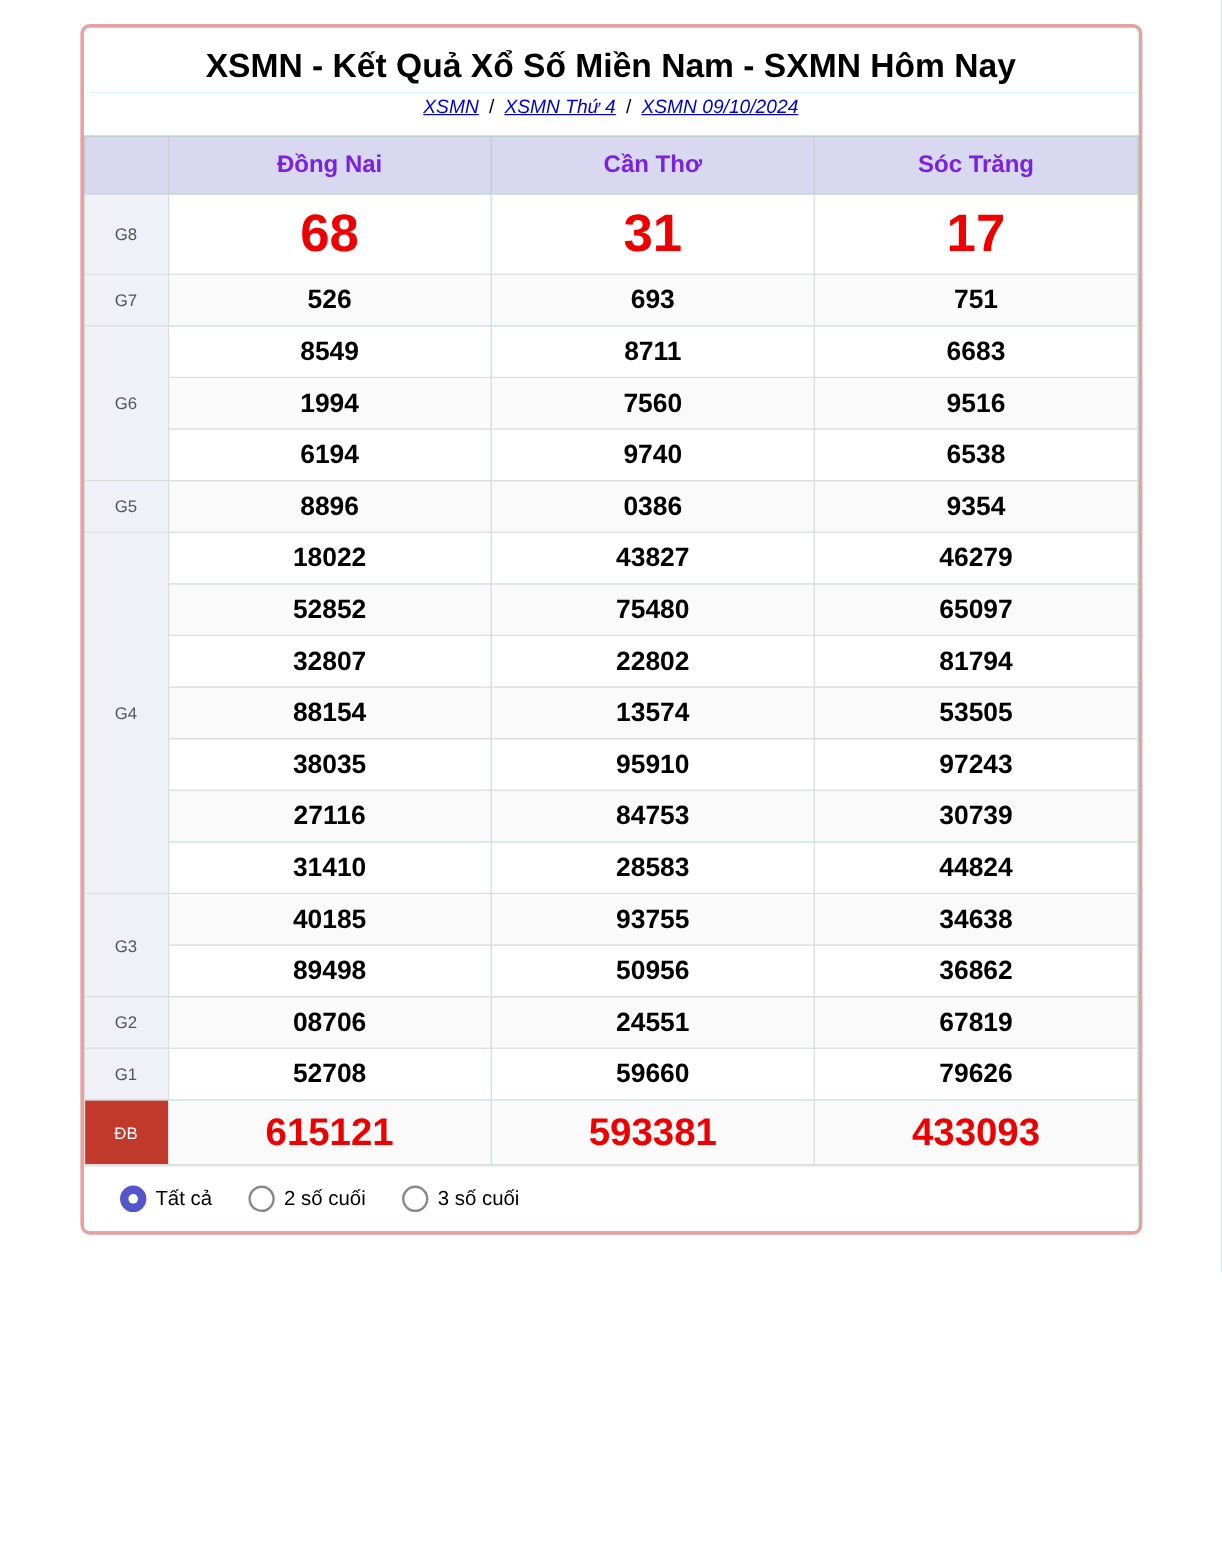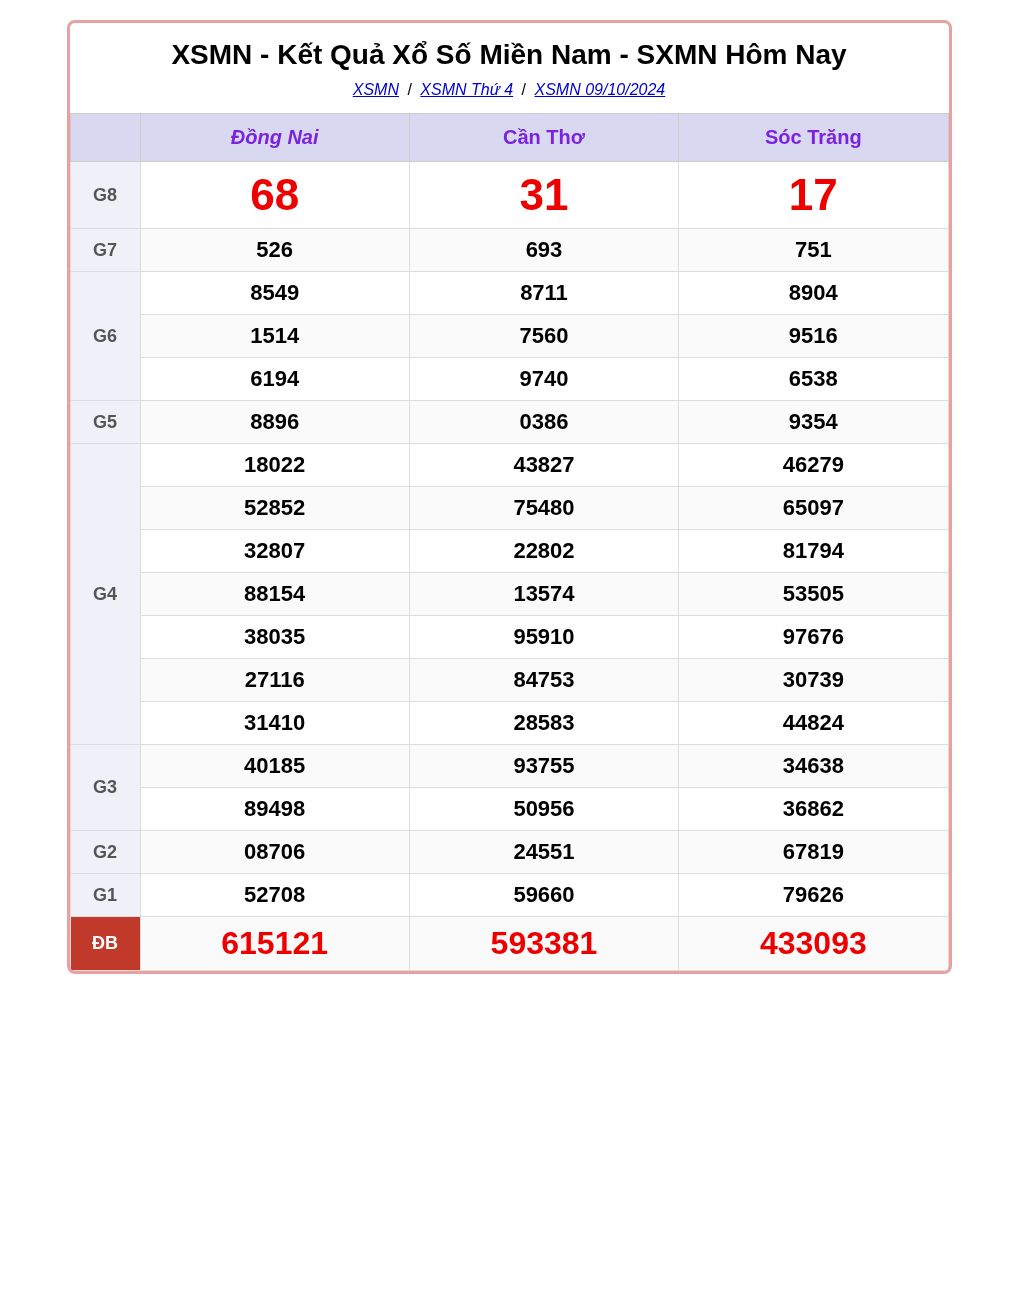--- a/index.html
+++ b/index.html
@@ -53,42 +53,42 @@
     thead th {
       padding: 12px 8px;
       font-size: 20px;
       font-weight: bold;
       text-align: center;
       border: 1px solid #ccc;
     }
     thead th.col-label {
       width: 70px;
     }
-    thead th.dong-nai { color: #7b22e0; font-style: italic; }
+    thead th.dong-nai { color: #7b22e0; }
     thead th.can-tho { color: #7b22e0; }
     thead th.soc-trang { color: #7b22e0; }
 
     tbody tr {
       background: #fff;
     }
     tbody tr:nth-child(even) {
       background: #fafafa;
     }
     tbody td {
       padding: 8px 6px;
       text-align: center;
       border: 1px solid #ddd;
       font-size: 22px;
       font-weight: bold;
       color: #000;
       vertical-align: middle;
     }
     tbody td.row-label {
-      font-size: 18px;
-      font-weight: bold;
+      font-size: 14px;
+      font-weight: normal;
       color: #555;
       background: #f0f0f8;
       width: 70px;
     }
     .g8-val {
       color: #e00;
       font-size: 44px;
       font-weight: 900;
     }
     .db-label {
@@ -173,24 +173,24 @@
         <td class="row-label">G7</td>
         <td>526</td>
         <td>693</td>
         <td>751</td>
       </tr>
 
       <tr>
         <td class="row-label" rowspan="3">G6</td>
         <td>8549</td>
         <td>8711</td>
-        <td>8904</td>
-      </tr>
-      <tr>
-        <td>1514</td>
+        <td>6683</td>
+      </tr>
+      <tr>
+        <td>1994</td>
         <td>7560</td>
         <td>9516</td>
       </tr>
       <tr>
         <td>6194</td>
         <td>9740</td>
         <td>6538</td>
       </tr>
 
       <tr>
@@ -217,21 +217,21 @@
         <td>81794</td>
       </tr>
       <tr>
         <td>88154</td>
         <td>13574</td>
         <td>53505</td>
       </tr>
       <tr>
         <td>38035</td>
         <td>95910</td>
-        <td>97676</td>
+        <td>97243</td>
       </tr>
       <tr>
         <td>27116</td>
         <td>84753</td>
         <td>30739</td>
       </tr>
       <tr>
         <td>31410</td>
         <td>28583</td>
         <td>44824</td>
@@ -265,13 +265,27 @@
 
       <tr>
         <td class="row-label db-label">ĐB</td>
         <td class="db-val">615121</td>
         <td class="db-val">593381</td>
         <td class="db-val">433093</td>
       </tr>
     </tbody>
   </table>
 
+  <div class="footer-row">
+    <div class="filter-option">
+      <div class="radio-circle filled"></div>
+      <span>Tất cả</span>
+    </div>
+    <div class="filter-option">
+      <div class="radio-circle"></div>
+      <span>2 số cuối</span>
+    </div>
+    <div class="filter-option">
+      <div class="radio-circle"></div>
+      <span>3 số cuối</span>
+    </div>
+  </div>
 </div>
 
 </body></html>

